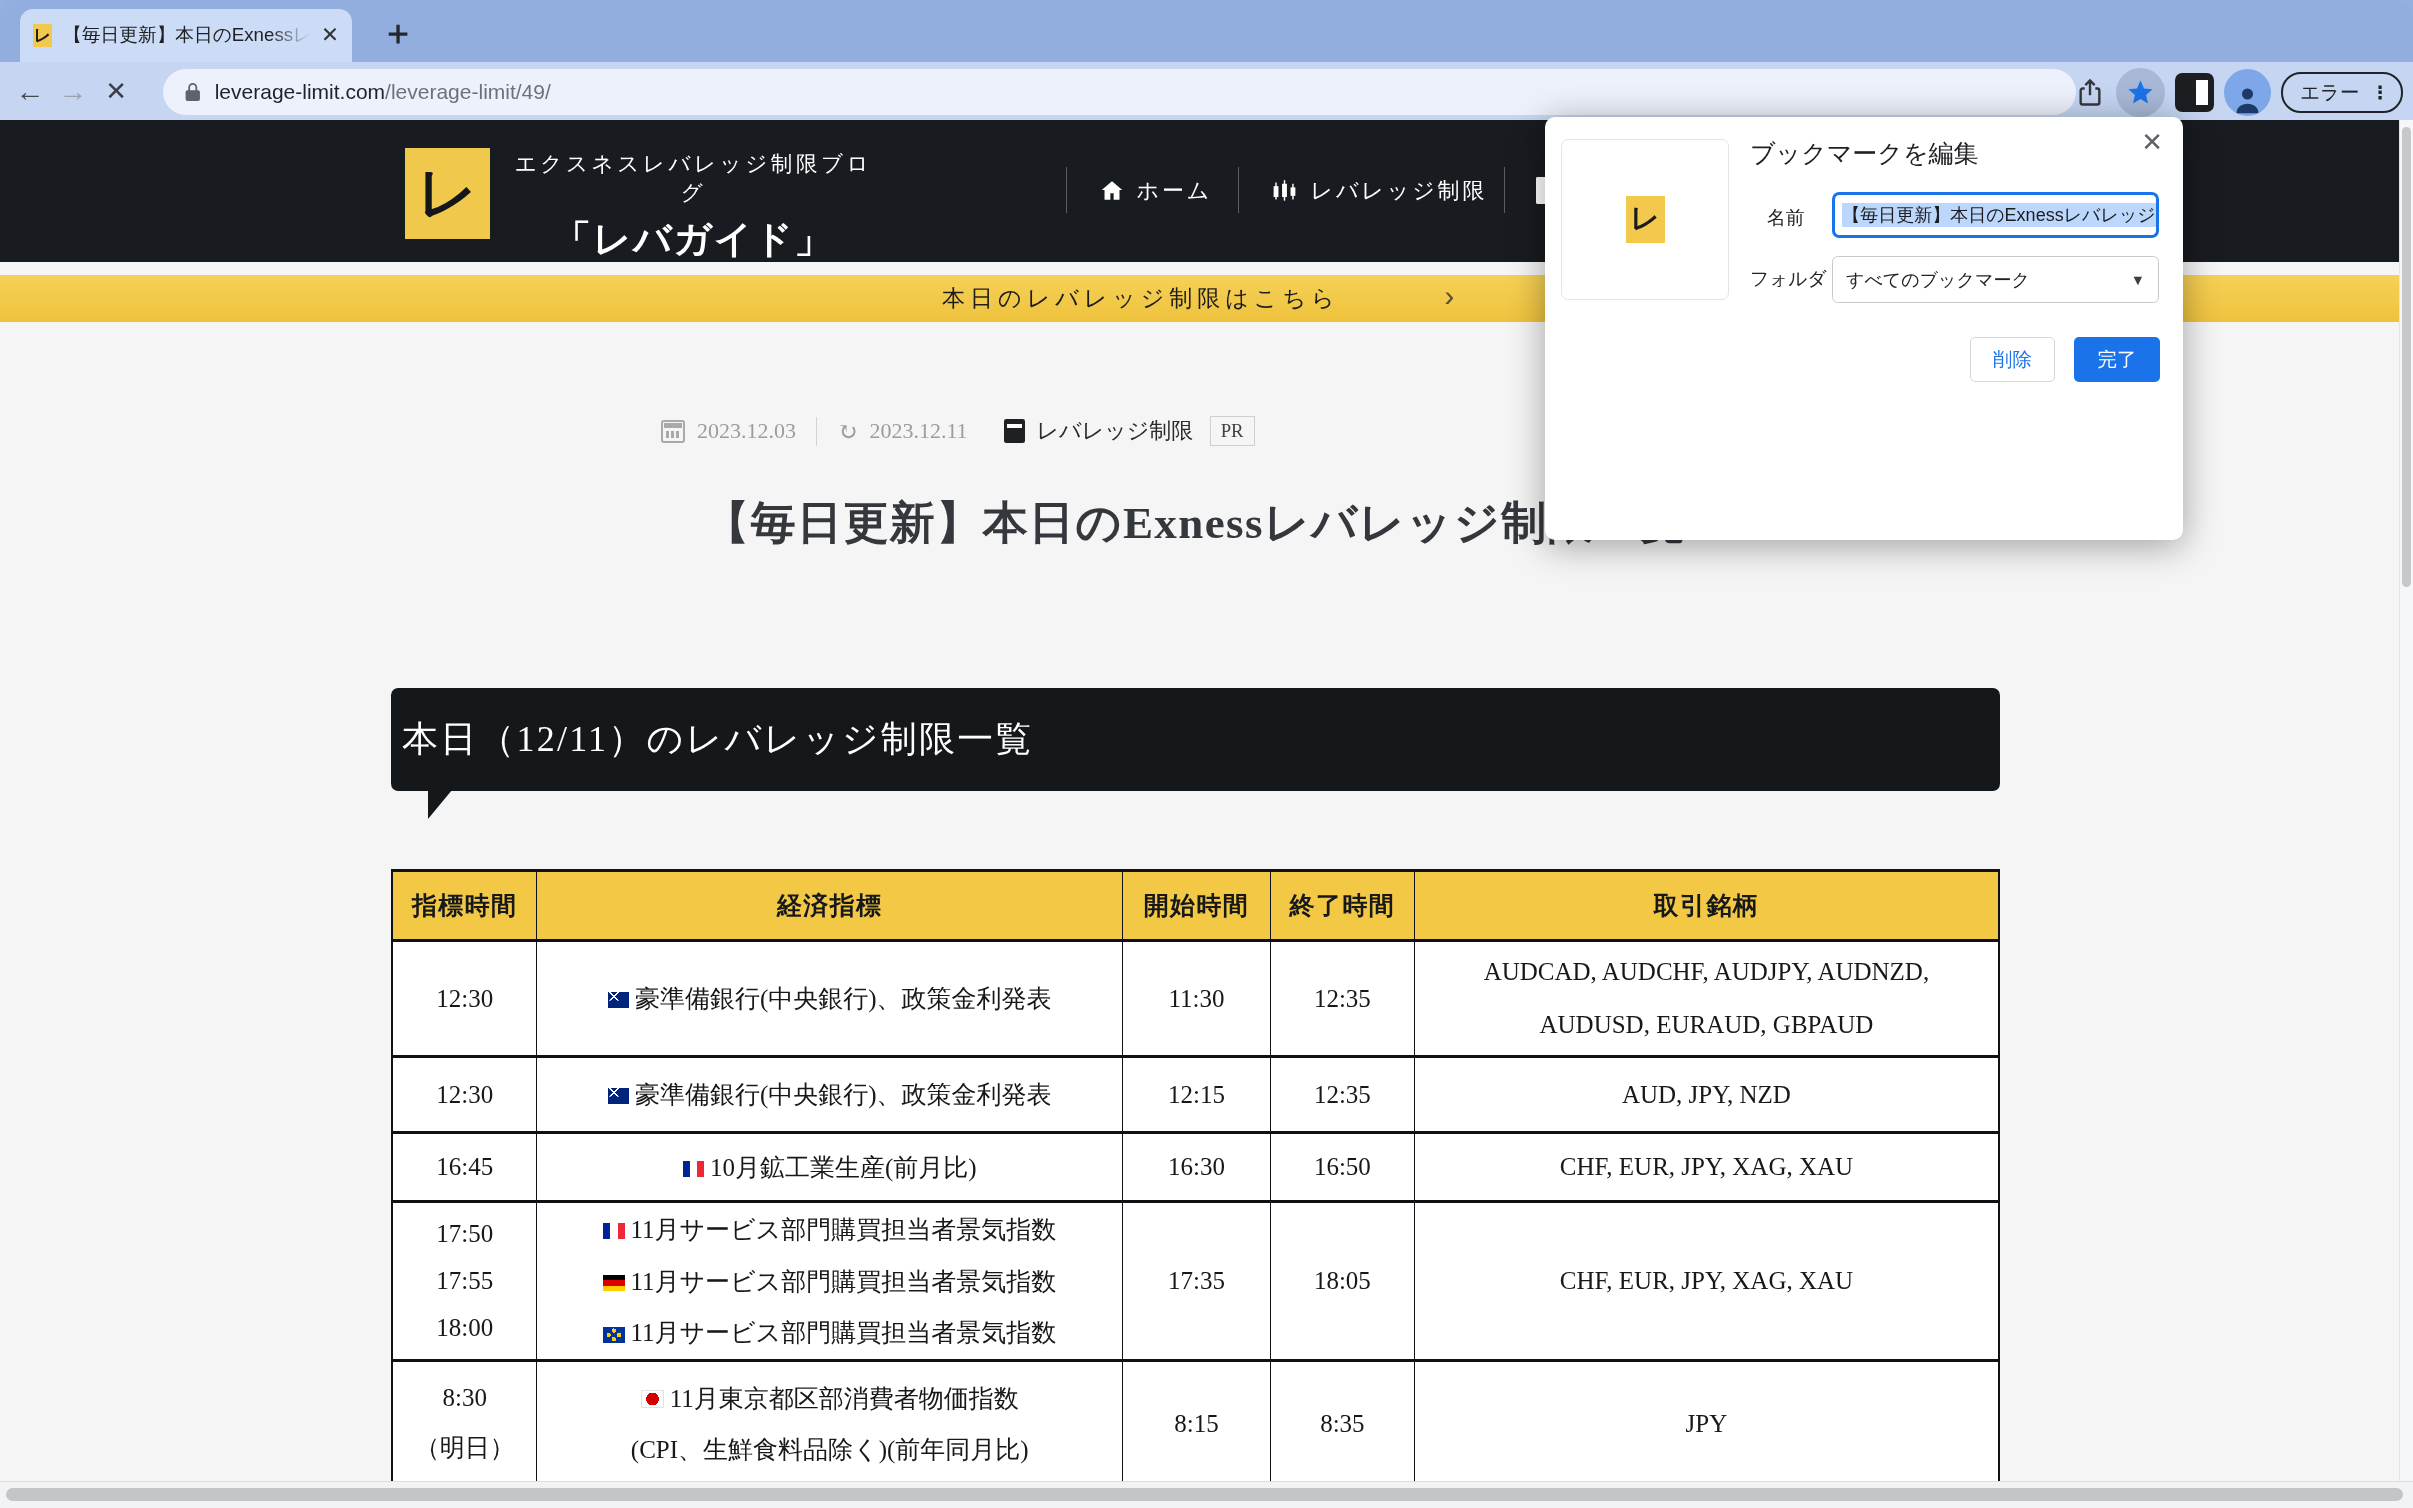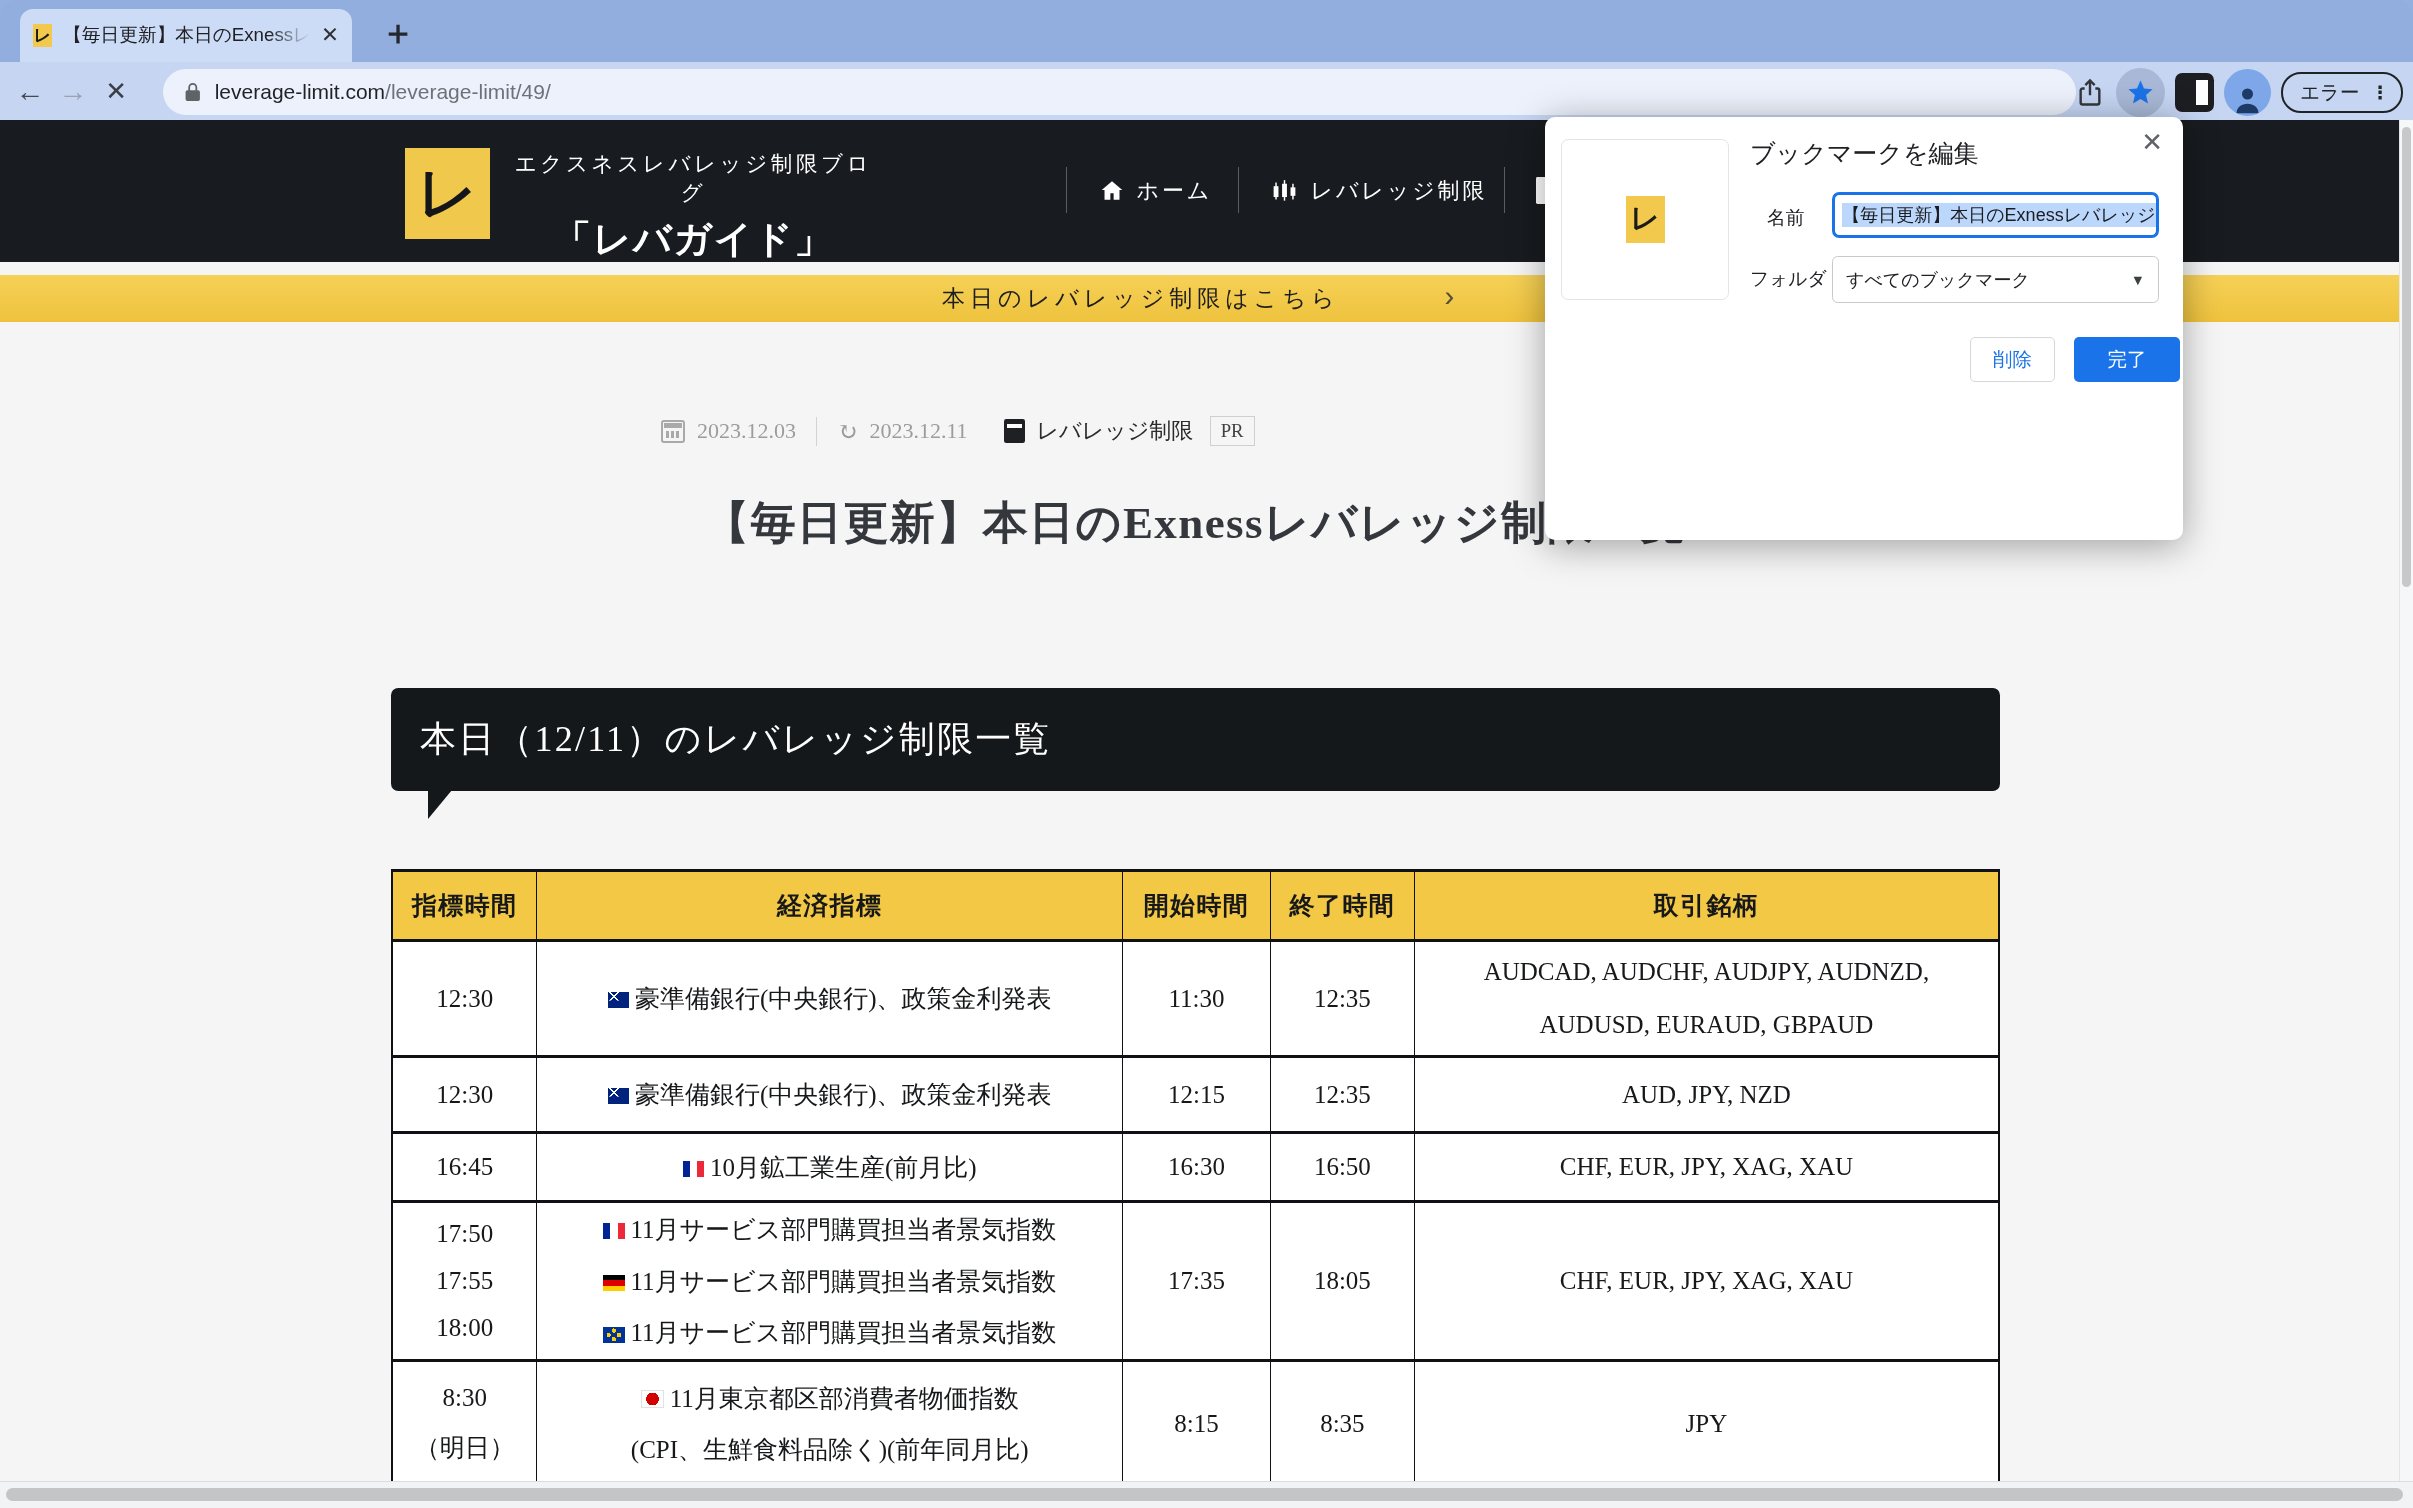--- a/index.html
+++ b/index.html
@@ -68,21 +68,21 @@
   .refresh{font-size:24.4px;color:#9c9c9c;}
   .book-icon{width:21.5px;height:24.4px;background:#1e2023;border-radius:2.2px;position:relative;}
   .book-icon::after{content:"";position:absolute;left:3.6px;right:3.6px;top:5.7px;height:3.6px;background:#fff;}
   .meta-cat{color:#2b2b2b;}
   .pr-badge{border:1.4px solid #cfcfcf;color:#404040;font-size:18.7px;padding:2.9px 10px;margin-left:5px;}
 
   .h1{position:absolute;left:391px;top:343px;width:1609px;text-align:center;
        font-family:"Liberation Serif","DejaVu Serif",serif;font-size:45px;font-weight:bold;color:#34373c;letter-spacing:1.4px;}
 
   .bubble{position:absolute;left:391px;top:568px;width:1609px;height:103px;background:#15181b;border-radius:7.2px;
-       display:flex;align-items:center;box-sizing:border-box;padding-left:29px;
+       display:flex;align-items:center;box-sizing:border-box;padding-left:11px;
        font-family:"Liberation Serif","DejaVu Serif",serif;font-size:36px;color:#fff;letter-spacing:2.2px;}
   .bubble-tail{position:absolute;left:428px;top:670px;width:0;height:0;
        border-top:29px solid #15181b;border-right:24.4px solid transparent;}
 
   table.lev{position:absolute;left:391px;top:716px;width:1609px;border-collapse:collapse;
        font-family:"Liberation Serif","DejaVu Serif",serif;color:#17181a;background:#fff;}
   table.lev,table.lev th,table.lev td{border:2.2px solid #101114;margin-top:33px;}
   table.lev th,table.lev td{border-left-width:1.4px;border-right-width:1.4px;border-top-width:3.6px;border-bottom-width:3.6px;}
   table.lev th{background:#f3c845;font-size:25px;font-weight:bold;letter-spacing:1.4px;}
   table.lev td{font-size:25px;text-align:center;vertical-align:middle;background:#fff;}
@@ -120,21 +120,21 @@
   .dlg-input{position:absolute;left:287px;top:75px;width:327px;height:46px;border:3.6px solid #1a73e8;border-radius:7.2px;
        box-sizing:border-box;display:flex;align-items:center;padding:0 7.2px;overflow:hidden;white-space:nowrap;}
   .dlg-input span{background:#bcd7fc;font-size:18px;color:#1b1d20;}
   .dlg-label-folder{position:absolute;left:205px;top:149px;}
   .dlg-select{position:absolute;left:287px;top:139px;width:327px;height:47px;border:1.4px solid #c7cacd;border-radius:5.7px;
        box-sizing:border-box;display:flex;align-items:center;padding:0 13px;font-size:18px;}
   .dlg-select .caret{margin-left:auto;font-size:14.4px;color:#3c4043;}
   .dlg-btn{position:absolute;top:220px;height:45px;border-radius:5px;display:flex;align-items:center;justify-content:center;
        font-size:19.4px;box-sizing:border-box;}
   .btn-delete{left:425px;width:85px;background:#fff;border:1.4px solid #d5d7da;color:#1a73e8;}
-  .btn-done{left:529px;width:106px;background:#1a73e8;color:#fff;}
+  .btn-done{left:529px;width:86px;background:#1a73e8;color:#fff;}
   .dlg-sync{position:absolute;left:0;right:0;top:286px;bottom:0;background:#f0f1f2;border-top:1.4px solid #e2e3e5;
        border-radius:0 0 10px 10px;}
   .sync-text{position:absolute;left:18.7px;top:23px;width:391px;font-size:18.7px;color:#38393d;line-height:1.6;}
   .sync-btn{position:absolute;left:433px;top:47px;width:180px;height:45px;background:#fff;border:1.4px solid #dfe0e2;
        border-radius:7.2px;color:#1a73e8;font-size:18px;display:flex;align-items:center;justify-content:center;}
 </style>
 </head>
 <body>
 
 <div class="window">

